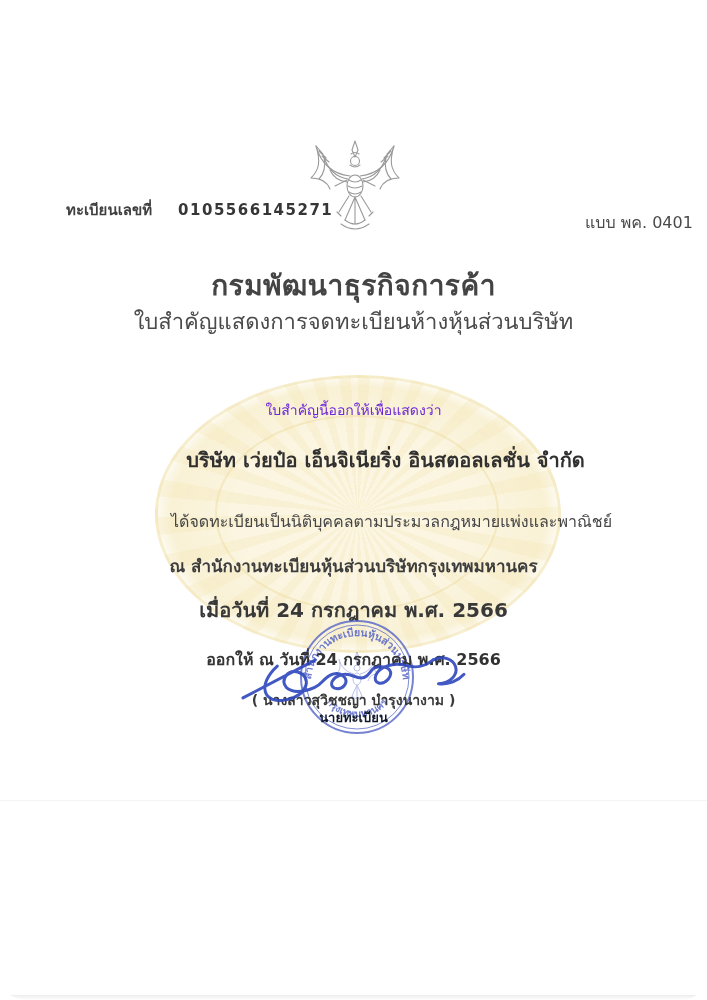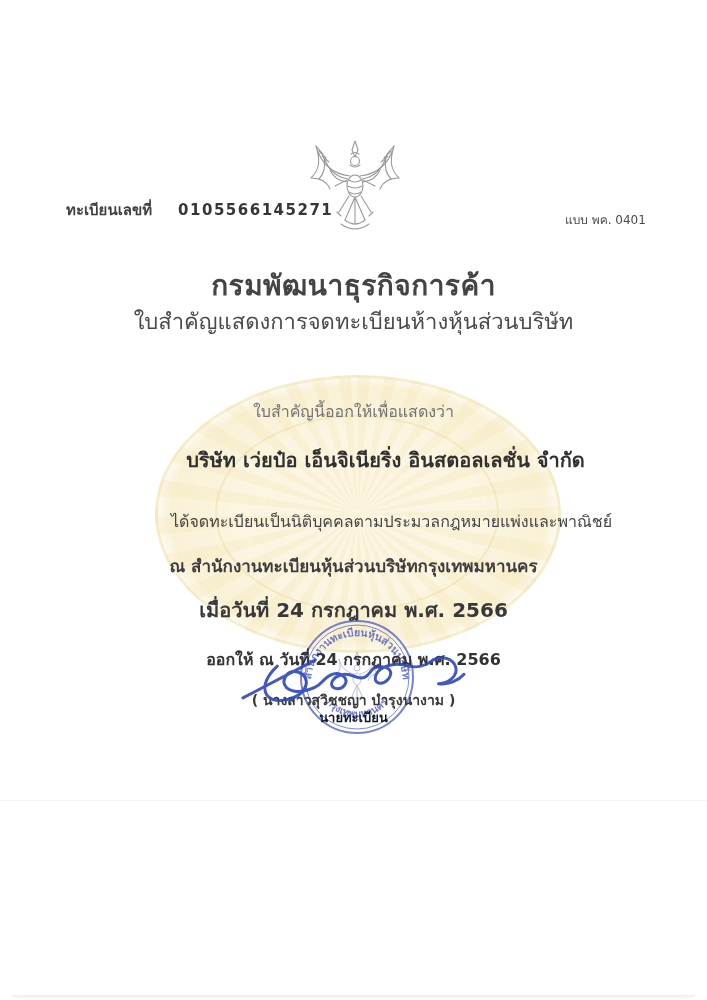--- a/index.html
+++ b/index.html
@@ -8,27 +8,27 @@
     background:#ffffff;overflow:hidden;
     font-family:"DejaVu Sans","Liberation Sans",sans-serif;
     color:#3b3b3b;
     border-radius:26px;
   }
   .abs{position:absolute;}
   .centered{left:0;width:707px;text-align:center;}
   
   .reg-line{left:66px;top:198px;font-size:15px;font-weight:600;color:#3f3f3f;}
   .reg-line .num{margin-left:26px;letter-spacing:1.5px;font-weight:600;color:#363636;}
-  .form-code{left:565px;top:210px;font-size:12px;font-weight:500;color:#4a4a4a;}
+  .form-code{left:585px;top:210px;font-size:16px;font-weight:500;color:#4a4a4a;}
   
   .garuda{left:293px;top:138px;width:124px;height:102px;}
   
   .dept-title{top:263px;font-size:28px;font-weight:600;color:#444444;letter-spacing:.5px;}
   .cert-type{top:304px;font-size:22px;font-weight:400;color:#4a4a4a;}
-  .issued-stmt{top:399px;font-size:16px;font-weight:400;color:#737373;z-index:3;}
+  .issued-stmt{top:399px;font-size:14px;font-weight:400;color:#6d28d9;z-index:3;}
   .company{top:444px;font-size:20px;font-weight:700;color:#303030;z-index:3;padding-left:32px;}
   .reg-stmt{top:509px;font-size:16px;font-weight:400;color:#454545;z-index:3;padding-left:38px;}
   .office{top:552px;font-size:17px;font-weight:600;color:#3d3d3d;z-index:3;}
   .reg-date{top:594px;font-size:20px;font-weight:600;color:#383838;z-index:3;}
   .issue-line{top:647px;font-size:16px;font-weight:600;color:#333333;z-index:5;}
   .registrar-name{top:689px;font-size:14px;font-weight:600;color:#3a3a3a;z-index:6;}
   .registrar-title{top:707px;font-size:13px;font-weight:600;color:#0f172a;z-index:6;}
   
   .watermark{
     left:155px;top:375px;width:400px;height:272px;border-radius:50%;

